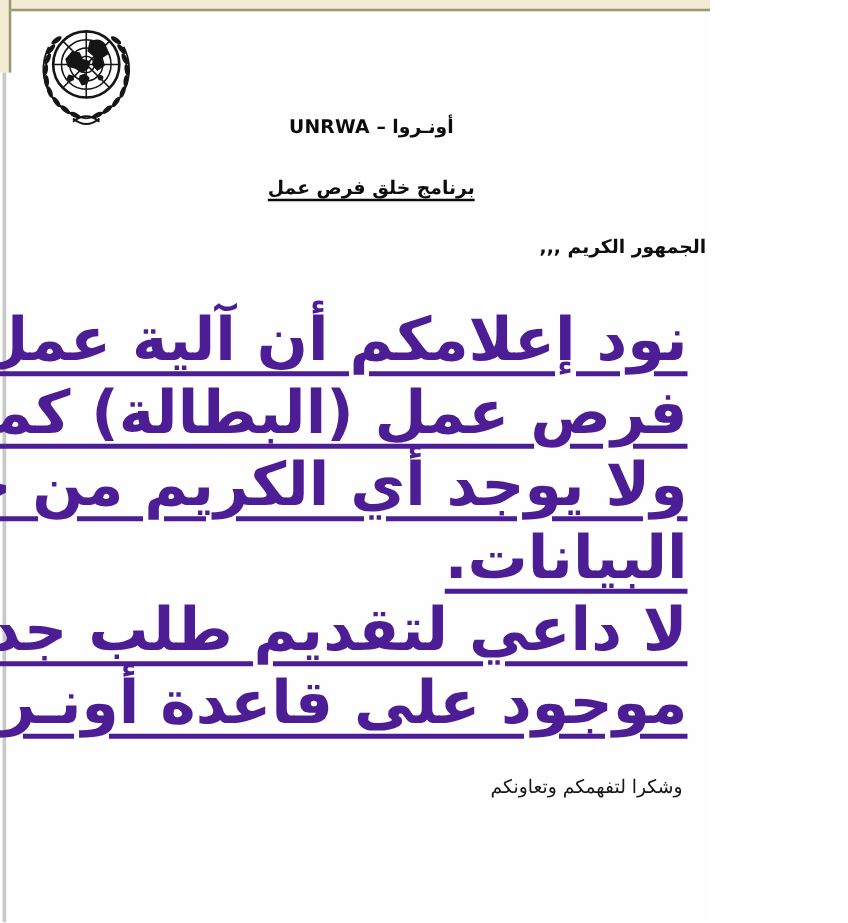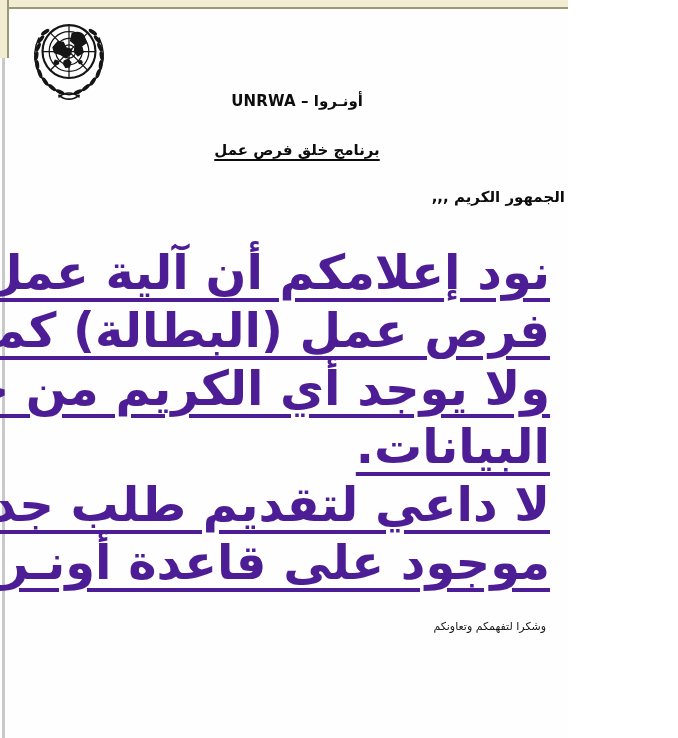--- a/index.html
+++ b/index.html
@@ -64,21 +64,21 @@
     text-decoration:underline;
     text-decoration-thickness:3.5px;
     text-underline-offset:9px;
   }
   .body-line.short {
     text-align-last:right;
   }
   .closing {
     position:absolute; top:620px; right:22px;
     direction:rtl;
-    font-size:11px; font-weight:normal; color:#161616;
+    font-size:15px; font-weight:normal; color:#161616;
   }
 </style>
 </head>
 <body>
 
 <div class="page">
 
   <div class="edge-top"></div>
   <div class="edge-left-top"></div>
   <div class="edge-left-gray"></div>

